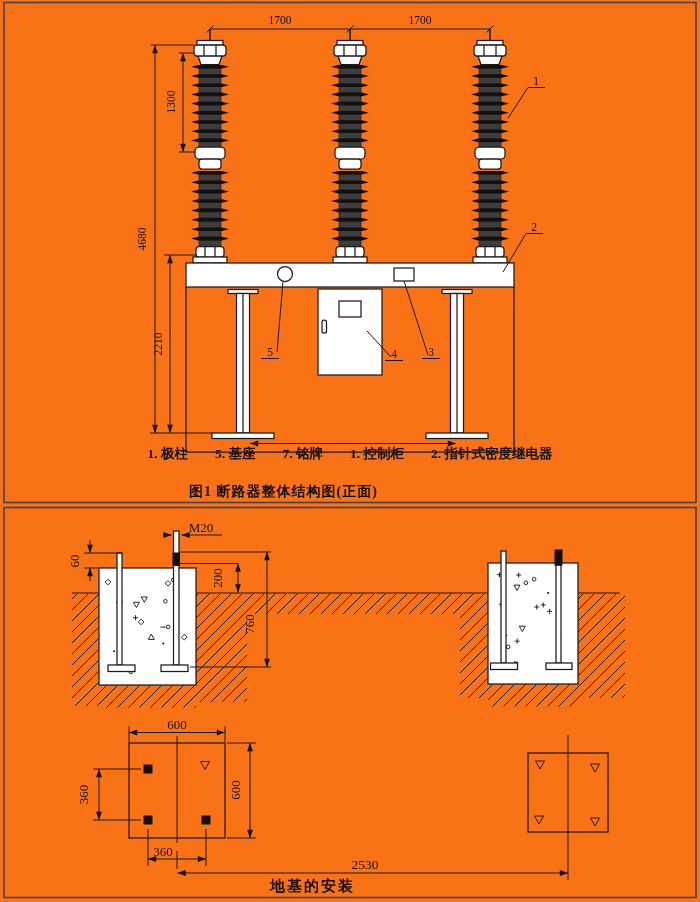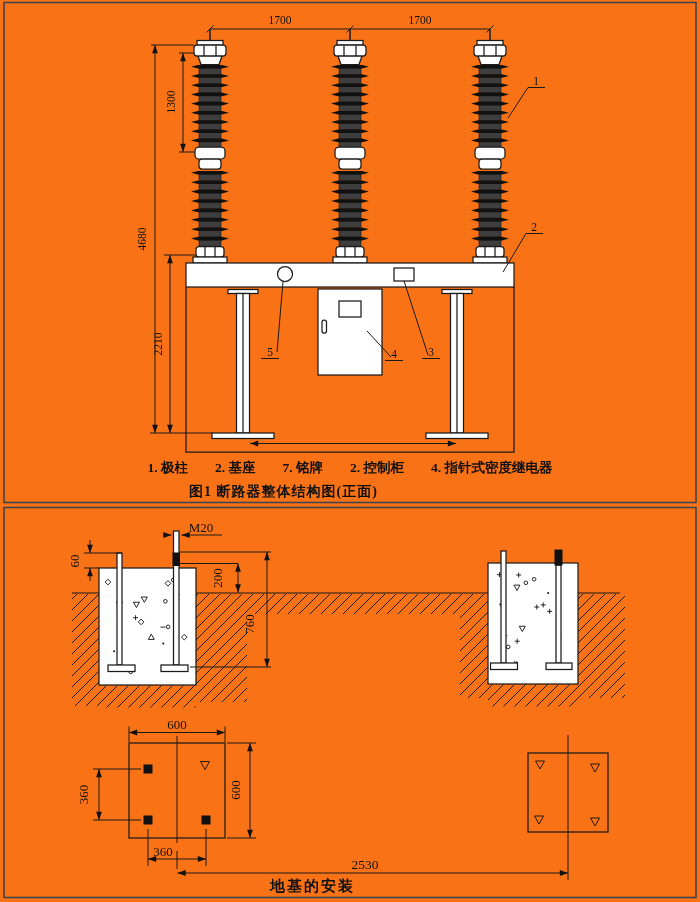--- a/index.html
+++ b/index.html
@@ -15,21 +15,21 @@
   #drawing .h{fill:url(#hatch);stroke:none;}
   #drawing .hl{stroke:#1c1c1c;stroke-width:1;fill:none;}
   #drawing .mk{fill:#111;stroke:none;}
   #drawing .sy{stroke:#111;stroke-width:.9;fill:none;}
   #drawing .panel{stroke:#3f454e;stroke-width:1.6;fill:none;}
   #drawing text{fill:#111;stroke:none;font-family:"Liberation Serif","DejaVu Serif",serif;
       font-size:11.5px;}
   #drawing .fs13{font-size:13px;}
   #drawing .fs135{font-size:13.5px;}
   .cap{position:absolute;left:0;width:567px;text-align:center;color:#111;font-weight:bold;}
-  #legend{position:absolute;left:0;top:459px;width:700px;display:flex;justify-content:center;
+  #legend{position:absolute;left:0;top:445px;width:700px;display:flex;justify-content:center;
       gap:27px;font-weight:bold;font-size:13.5px;color:#111;}
   #cap1{top:483px;font-size:14px;letter-spacing:1px;}
   #cap2{top:877px;font-size:15px;letter-spacing:2px;padding-left:29px;}
 </style>
 </head>
 <body>
 
 <div id="page">
 <svg id="drawing" width="700" height="902" viewBox="0 0 700 902">
   <defs>
@@ -407,20 +407,20 @@
       <path class="sy" d="M535.5,761 L544.5,761 L540,769 Z"></path>
       <path class="sy" d="M590.5,764 L599.5,764 L595,772 Z"></path>
       <path class="sy" d="M534.5,816 L543.5,816 L539,824 Z"></path>
       <path class="sy" d="M590.5,818 L599.5,818 L595,826 Z"></path>
     </g>
   </g>
 </svg>
 
 <div id="legend">
   <span>1. 极柱</span>
-  <span>2. 基座</span>
+  <span>5. 基座</span>
   <span>7. 铭牌</span>
-  <span>2. 控制柜</span>
-  <span>4. 指针式密度继电器</span>
+  <span>1. 控制柜</span>
+  <span>2. 指针式密度继电器</span>
 </div>
 <div id="cap1" class="cap">图1 断路器整体结构图(正面)</div>
 <div id="cap2" class="cap">地基的安装</div>
 </div>
 
 </body></html>

